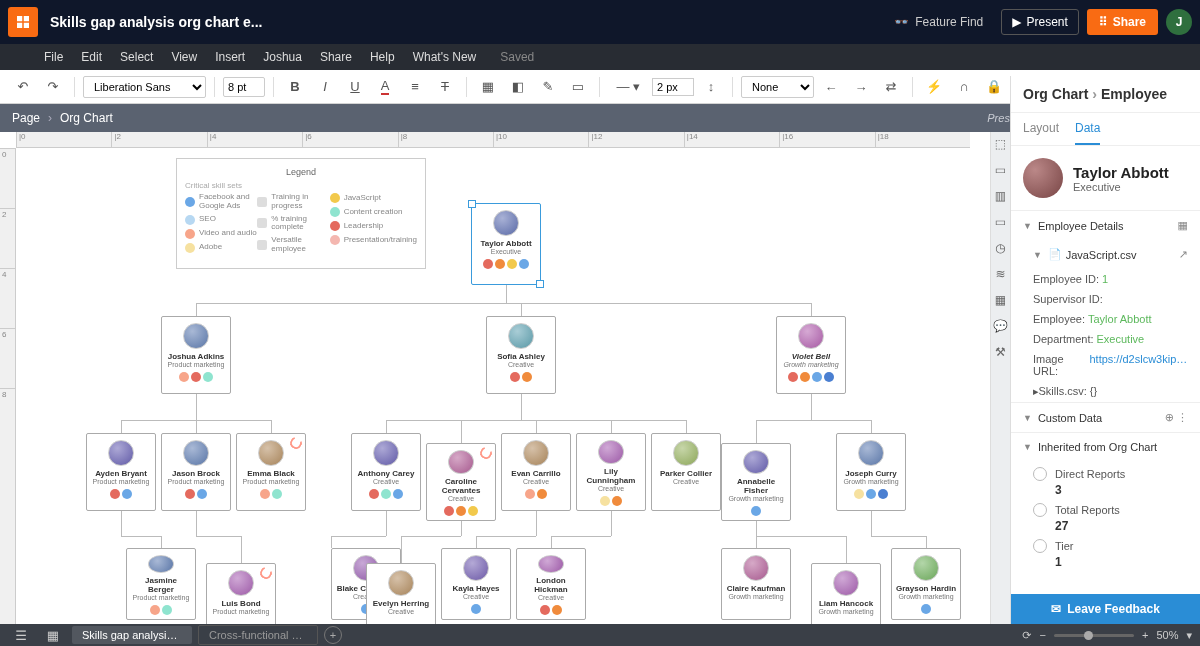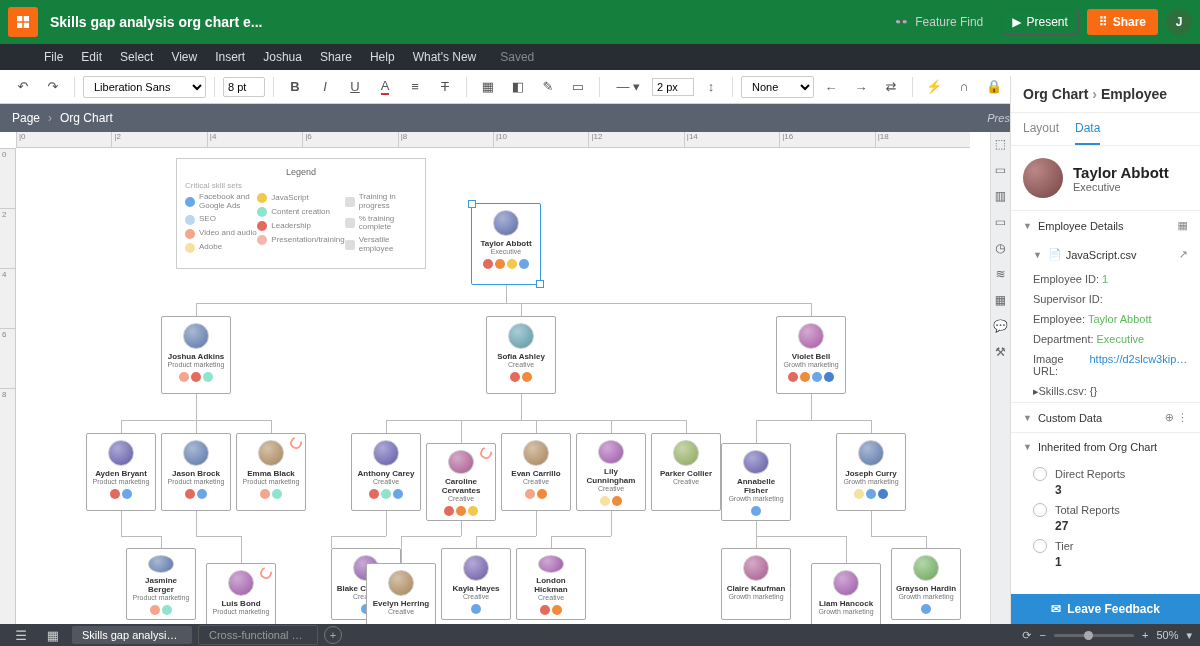--- a/index.html
+++ b/index.html
@@ -1,17 +1,17 @@
 <!DOCTYPE html>
 <html><head>
 <meta charset="utf-8">
 <style>
 *{box-sizing:border-box;margin:0;padding:0;font-family:-apple-system,BlinkMacSystemFont,"Segoe UI",sans-serif}
 body{background:#fff;overflow:hidden;width:1200px;height:646px;position:relative}
-.topbar{background:#15803d;height:44px;display:flex;align-items:center;padding:0 8px;color:#fff}
+.topbar{background:#0f172a;height:44px;display:flex;align-items:center;padding:0 8px;color:#fff}
 .logo{width:30px;height:30px;background:#f96b13;border-radius:3px;display:flex;align-items:center;justify-content:center;margin-right:12px}
 .logo svg{width:18px;height:18px;fill:#fff}
 .doc-title{font-size:14px;font-weight:600;color:#fff}
 .top-right{margin-left:auto;display:flex;align-items:center;gap:8px}
 .feat-find{display:flex;align-items:center;gap:6px;font-size:12px;color:#ccc;padding:6px 10px}
 .btn-present{background:transparent;border:1px solid #555;color:#fff;font-size:12px;padding:5px 10px;border-radius:3px;display:flex;align-items:center;gap:5px;cursor:pointer}
 .btn-share{background:#f96b13;border:none;color:#fff;font-size:12px;font-weight:600;padding:6px 12px;border-radius:3px;display:flex;align-items:center;gap:5px;cursor:pointer}
 .avatar-j{width:26px;height:26px;border-radius:50%;background:#2f6f3e;color:#fff;display:flex;align-items:center;justify-content:center;font-size:12px;font-weight:600}
 .menubar{background:#282c33;height:26px;display:flex;align-items:center;padding-left:44px;gap:18px;font-size:12px;color:#ddd}
 .menubar span{cursor:pointer}
@@ -221,48 +221,48 @@
               <div class="lg-dot" style="background: rgb(247, 165, 138);"></div>
               <span>Video and audio</span>
             </div>
             <div class="lg-item">
               <div class="lg-dot" style="background: rgb(246, 225, 160);"></div>
               <span>Adobe</span>
             </div>
           </div>
           <div class="legend-col">
             <div class="lg-item">
+              <div class="lg-dot" style="background: rgb(221, 221, 221); border-radius: 2px;"></div>
+              <span>Training in progress</span>
+            </div>
+            <div class="lg-item">
+              <div class="lg-dot" style="background: rgb(221, 221, 221); border-radius: 2px;"></div>
+              <span>% training complete</span>
+            </div>
+            <div class="lg-item">
+              <div class="lg-dot" style="background: rgb(221, 221, 221); border-radius: 2px;"></div>
+              <span>Versatile employee</span>
+            </div>
+          </div>
+          <div class="legend-col">
+            <div class="lg-item">
               <div class="lg-dot" style="background: rgb(242, 201, 76);"></div>
               <span>JavaScript</span>
             </div>
             <div class="lg-item">
               <div class="lg-dot" style="background: rgb(143, 228, 207);"></div>
               <span>Content creation</span>
             </div>
             <div class="lg-item">
               <div class="lg-dot" style="background: rgb(228, 106, 94);"></div>
               <span>Leadership</span>
             </div>
             <div class="lg-item">
               <div class="lg-dot" style="background: rgb(244, 183, 176);"></div>
               <span>Presentation/training</span>
-            </div>
-          </div>
-          <div class="legend-col">
-            <div class="lg-item">
-              <div class="lg-dot" style="background: rgb(221, 221, 221); border-radius: 2px;"></div>
-              <span>Training in progress</span>
-            </div>
-            <div class="lg-item">
-              <div class="lg-dot" style="background: rgb(221, 221, 221); border-radius: 2px;"></div>
-              <span>% training complete</span>
-            </div>
-            <div class="lg-item">
-              <div class="lg-dot" style="background: rgb(221, 221, 221); border-radius: 2px;"></div>
-              <span>Versatile employee</span>
             </div>
           </div>
         </div>
     </div>
 
     <div id="connectors">
         <div class="conn" style="left: 490px; top: 137px; height: 18px; width: 1px;"></div>
         <div class="conn" style="left: 180px; top: 155px; width: 615px; height: 1px;"></div>
         <div class="conn" style="left: 180px; top: 155px; height: 13px; width: 1px;"></div>
         <div class="conn" style="left: 505px; top: 155px; height: 13px; width: 1px;"></div>
@@ -334,21 +334,21 @@
         </div>
         <div class="node" style="left: 470px; top: 168px; width: 70px; height: 78px;">
           <div class="node-av" style="background: radial-gradient(circle at 35% 30%, rgb(169, 205, 214), rgb(89, 152, 166));"></div>
           <div class="node-nm">Sofia Ashley</div>
           <div class="node-role">Creative</div>
           <div class="node-dots">
             <div class="nd" style="background: rgb(228, 106, 94);"></div>
             <div class="nd" style="background: rgb(240, 139, 60);"></div>
           </div>
         </div>
-        <div class="node" style="left: 760px; top: 168px; width: 70px; height: 78px;">
+        <div class="node" style="left: 760px; top: 168px; width: 70px; height: 78px; font-style: italic;">
           <div class="node-av" style="background: radial-gradient(circle at 35% 30%, rgb(214, 169, 212), rgb(166, 89, 163));"></div>
           <div class="node-nm">Violet Bell</div>
           <div class="node-role">Growth marketing</div>
           <div class="node-dots">
             <div class="nd" style="background: rgb(228, 106, 94);"></div>
             <div class="nd" style="background: rgb(240, 139, 60);"></div>
             <div class="nd" style="background: rgb(106, 167, 230);"></div>
             <div class="nd" style="background: rgb(74, 127, 209);"></div>
           </div>
         </div>

